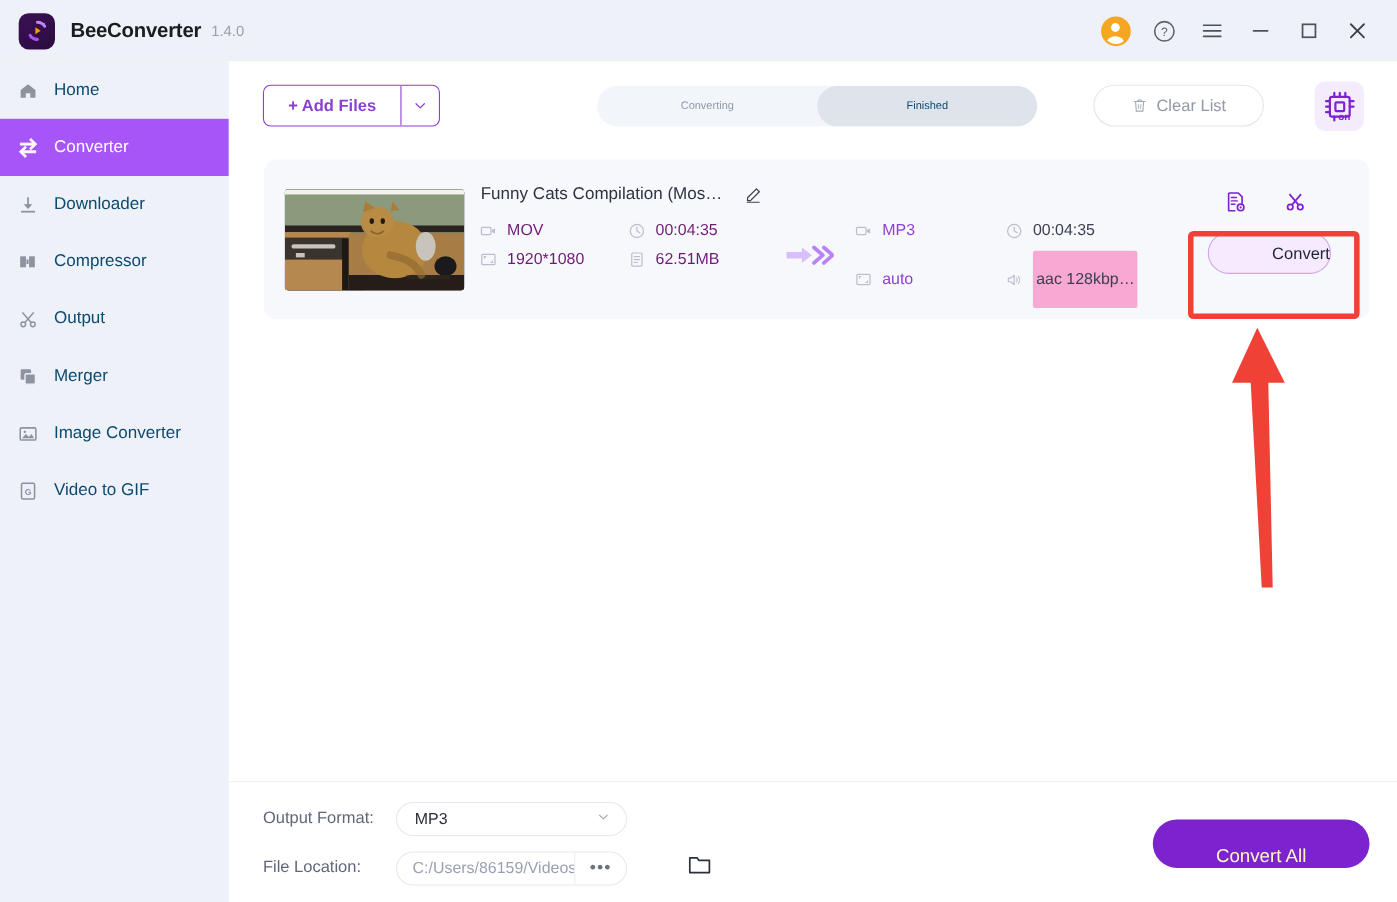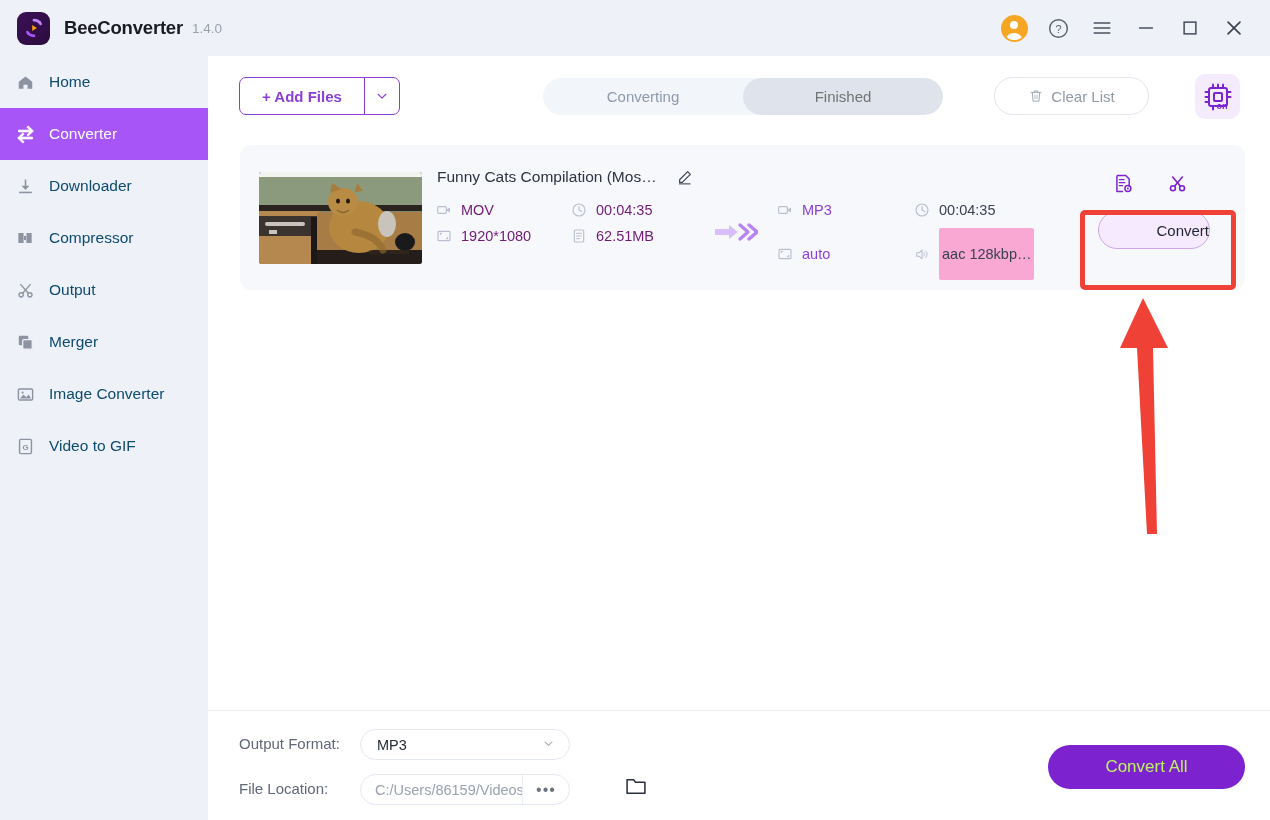--- a/index.html
+++ b/index.html
@@ -103,23 +103,23 @@
     width: 35px; display: flex; align-items: center; justify-content: center;
     border-left: 1.6px solid #8b3fd4;
   }
   .tabs {
     position: absolute; left: 335px; top: 22px;
     width: 400px; height: 37px; border-radius: 19px;
     background: #f2f5fa; display: flex; overflow: hidden;
   }
   .tab {
     flex: 1; display: flex; align-items: center; justify-content: center;
-    font-size: 15px; color: #8e99ab; cursor: pointer;
-  }
-  .tab.selected { background: #dfe4ec; color: #737373; border-radius: 19px; }
+    font-size: 10px; color: #8e99ab; cursor: pointer;
+  }
+  .tab.selected { background: #dfe4ec; color: #0c4a6e; border-radius: 19px; }
   .clearlist {
     position: absolute; left: 786px; top: 21px;
     width: 155px; height: 38px; border-radius: 19px;
     border: 1px solid #e2e6ee; background: #fff;
     display: flex; align-items: center; justify-content: center;
     gap: 7px; cursor: pointer; font-size: 15px; color: #9198a6;
   }
   .hwaccel {
     position: absolute; left: 987px; top: 18px;
     width: 45px; height: 45px; border-radius: 10px;
@@ -237,22 +237,22 @@
     border-left: 1px solid #e9edf3;
     display: flex; align-items: center; justify-content: center;
     color: #6b7280; font-size: 16px; letter-spacing: 1px;
   }
   .folder-btn {
     position: absolute; left: 417px; top: 65px; cursor: pointer;
   }
   .convert-all {
     position: absolute; left: 840px; top: 34px;
     width: 197px; height: 44px; border-radius: 22px;
-    background: #7c22ce; color: #bef264;
-    display: flex; align-items: center; justify-content: center;
+    background: #7c22ce; color: #fef9c3;
+    display: flex; align-items: flex-end; justify-content: center;
     font-size: 17px; cursor: pointer;
   }
 </style>
 </head>
 <body>
 
 <div class="app">
 
   <div class="titlebar">
     <div class="logo-wrap">

